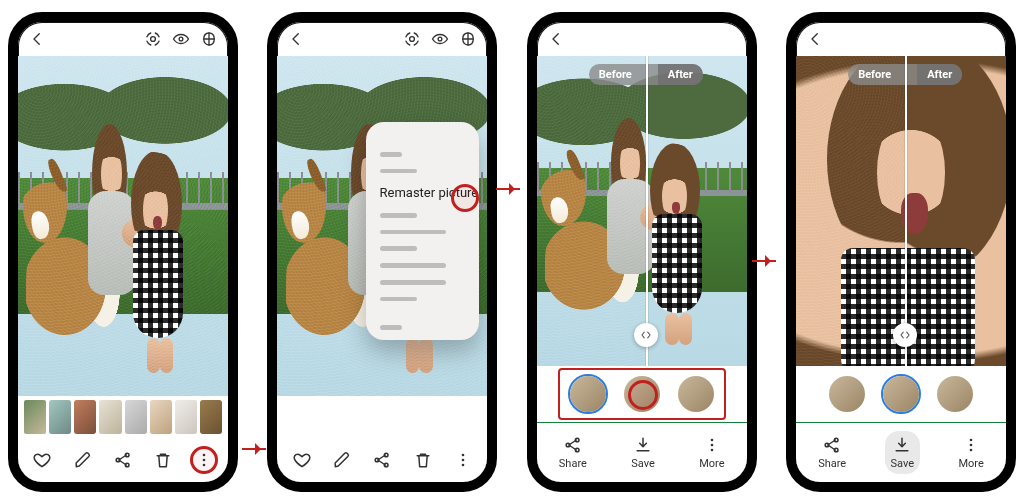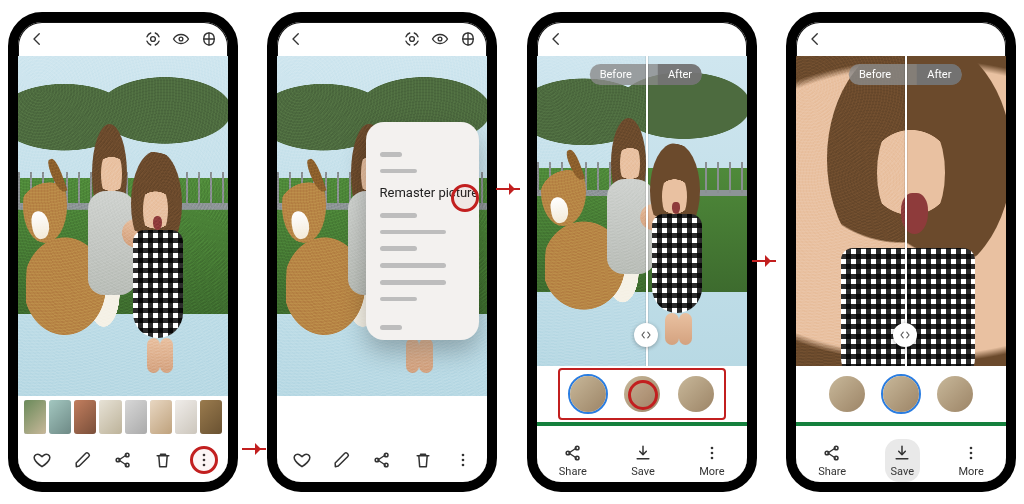--- a/index.html
+++ b/index.html
@@ -173,20 +173,21 @@
     position:absolute;left:52%;bottom:6%;transform:translate(-50%,0);
     width:24px;height:24px;border-radius:50%;background:#fff;color:#555;
     display:flex;align-items:center;justify-content:center;
     box-shadow:0 1px 4px rgba(0,0,0,.3);
     pointer-events:auto;
   }
   .compare .labels{
     position:absolute;top:8px;left:52%;transform:translateX(-50%);
     display:flex;gap:16px;background:#8b8b8bcc;border-radius:14px;overflow:hidden;
     pointer-events:auto;
+    font-weight:bold;
   }
   .compare .labels span{
     padding:4px 10px;font-size:11px;color:#fff
   }
   .compare .labels span:last-child{background:#6f6f6fcc}
   
   .half-noise::after{
     content:"";position:absolute;inset:0;right:48%;
     background:
       repeating-radial-gradient(circle at 10% 10%, rgba(255,255,255,.15) 0 1px, transparent 1px 3px),
@@ -207,21 +208,21 @@
   .thumb:nth-child(7)::before{background:linear-gradient(135deg,#f0edea,#ccc6bc)}
   .thumb:nth-child(8)::before{background:linear-gradient(135deg,#9a7b4e,#6a5232)}
   .thumb.sel{outline:2px solid #fff;outline-offset:-2px;box-shadow:0 0 0 2px #000 inset}
 
   
   .botbar{height:44px;display:flex;align-items:center;justify-content:space-around;padding:0 4px;background:#fff}
   .botbar .ibtn{width:28px;height:28px;border-radius:50%;display:flex;align-items:center;justify-content:center;color:#333;position:relative}
   .botbar .ibtn svg{width:20px;height:20px}
 
   
-  .botbar2{height:60px;display:flex;align-items:flex-end;justify-content:space-around;background:#fff;border-top:4px solid #15803d}
+  .botbar2{height:60px;display:flex;align-items:center;justify-content:space-around;background:#fff;border-top:1px solid #15803d}
   .botbar2 .lbtn{display:flex;flex-direction:column;align-items:center;gap:2px;color:#333;font-size:11px;padding:4px 6px;border-radius:14px}
   .botbar2 .lbtn svg{width:20px;height:20px}
   .botbar2 .lbtn.active{background:#e9e9e9}
 
   
   .suggestions{height:56px;display:flex;align-items:center;justify-content:center;gap:14px;background:#fff}
   .sugg{width:40px;height:40px;border-radius:50%;position:relative;overflow:hidden;border:2px solid transparent}
   .sugg::before{content:"";position:absolute;inset:0;background:linear-gradient(135deg,#c8b89a,#9c8466)}
   .sugg.sel{border-color:#2a7de1}
   .sugg-box{border:2px solid var(--accent);border-radius:4px;padding:4px 8px;display:flex;gap:14px}

